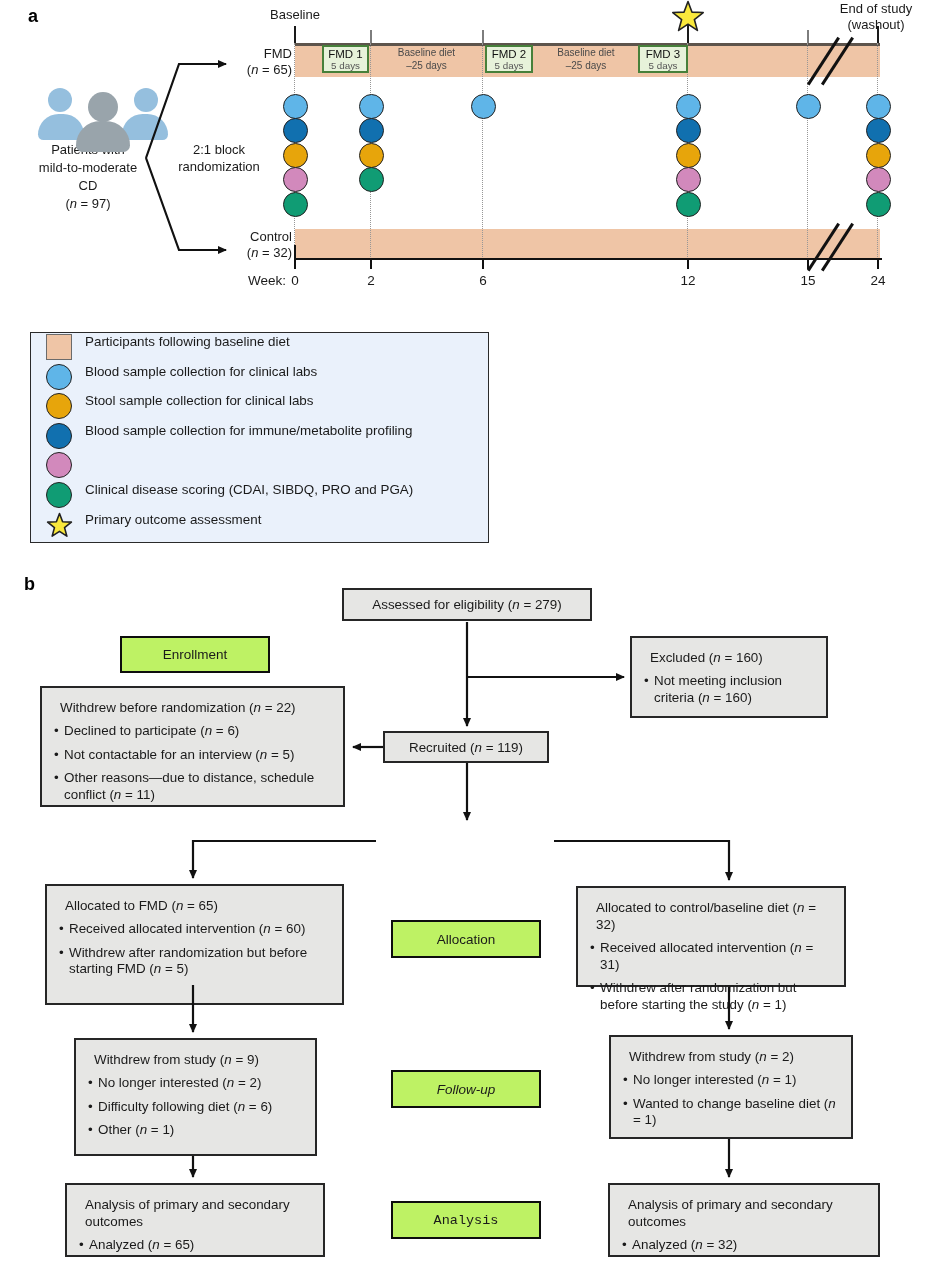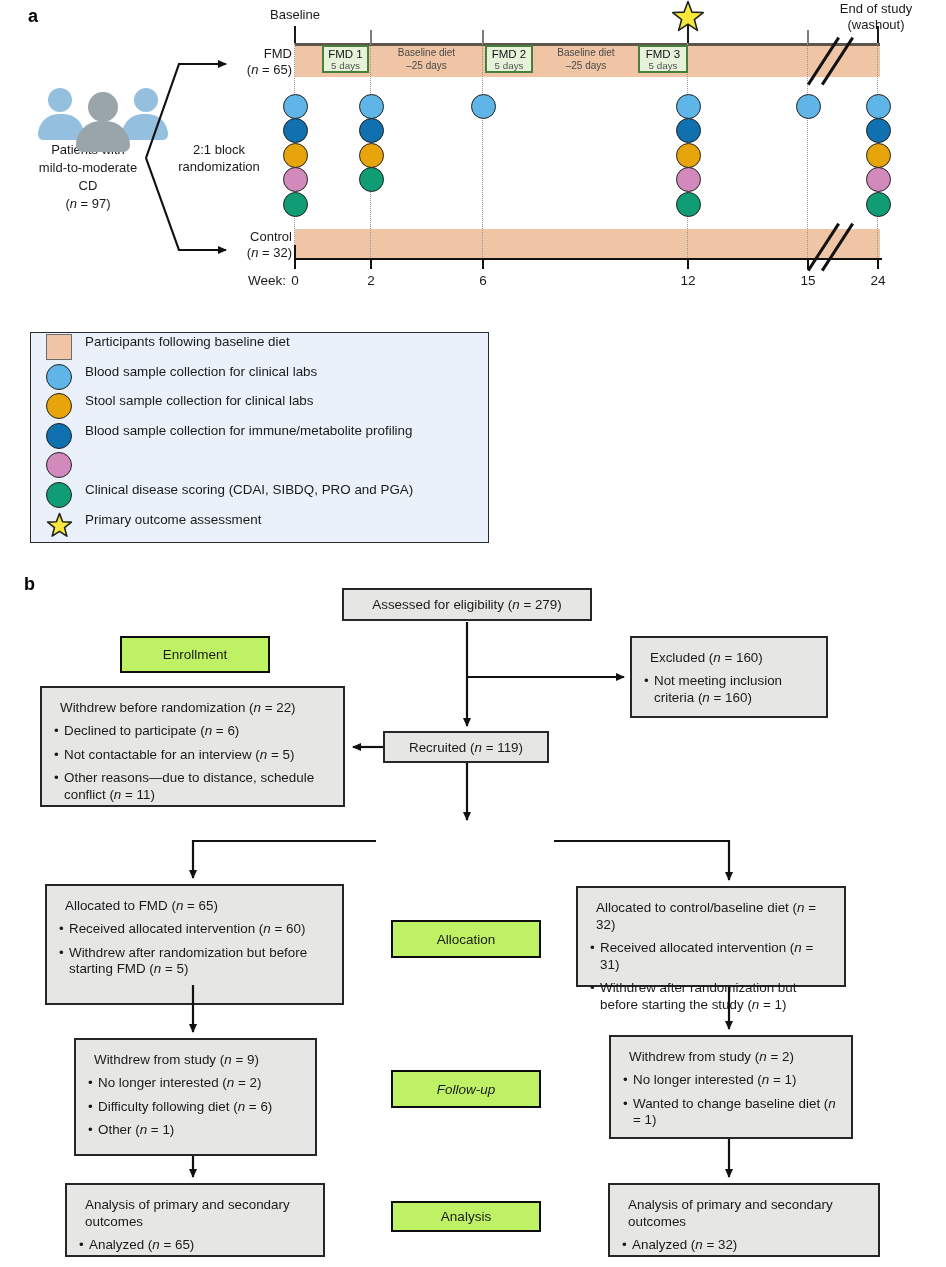--- a/index.html
+++ b/index.html
@@ -328,21 +328,21 @@
   <div class="fbox fbox-list" style="left:65px;top:1183px;width:260px;height:74px;">
     <div class="ftitle">Analysis of primary and secondary outcomes</div>
     <div>
         <div class="bullet">
           <span class="bdot">•</span>
           <span class="btext">Analyzed (<i>n</i> = 65)</span>
         </div>
       </div>
   </div>
 
-  <div class="bluebox" style="left:391px;top:1201px;width:150px;height:31px;">
+  <div class="bluebox" style="left:391px;top:1201px;width:150px;height:38px;font-family:Liberation Mono, monospace;">
     <span>Analysis</span>
   </div>
 
   <div class="fbox fbox-list" style="left:608px;top:1183px;width:272px;height:74px;">
     <div class="ftitle">Analysis of primary and secondary outcomes</div>
     <div>
         <div class="bullet">
           <span class="bdot">•</span>
           <span class="btext">Analyzed (<i>n</i> = 32)</span>
         </div>

